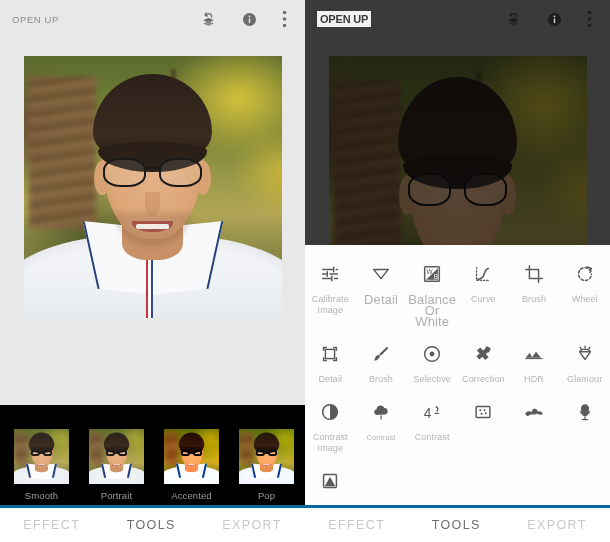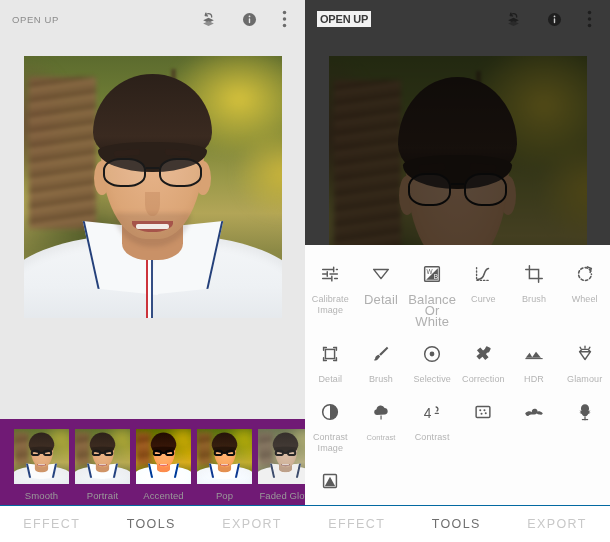--- a/index.html
+++ b/index.html
@@ -299,25 +299,25 @@
   .veil {
     position: absolute;
     inset: 0;
     background: rgba(0,0,0,0.62);
     pointer-events: none;
   }
 
   
   .filterstrip {
     flex: 0 0 auto;
-    background: #701a75;
-    padding: 10px 0 4px 0;
+    background: #000000;
+    padding: 24px 0 4px 0;
     display: flex;
     align-items: flex-start;
-    gap: 6px;
+    gap: 20px;
     overflow: hidden;
     padding-left: 14px;
   }
   .filter-item {
     flex: 0 0 auto;
     width: 55px;
     display: flex;
     flex-direction: column;
     align-items: center;
   }
@@ -343,21 +343,21 @@
     letter-spacing: 0.1px;
   }
 
   
   .tabbar {
     flex: 0 0 37px;
     background: #ffffff;
     display: flex;
     align-items: center;
     justify-content: space-around;
-    border-top: 1px solid #0369a1;
+    border-top: 3px solid #0369a1;
     box-sizing: border-box;
     text-align: center;
   }
   .tab {
     font-size: 12.5px;
     letter-spacing: 1.4px;
     color: #c8c8c8;
     white-space: nowrap;
     padding: 0 4px;
   }

